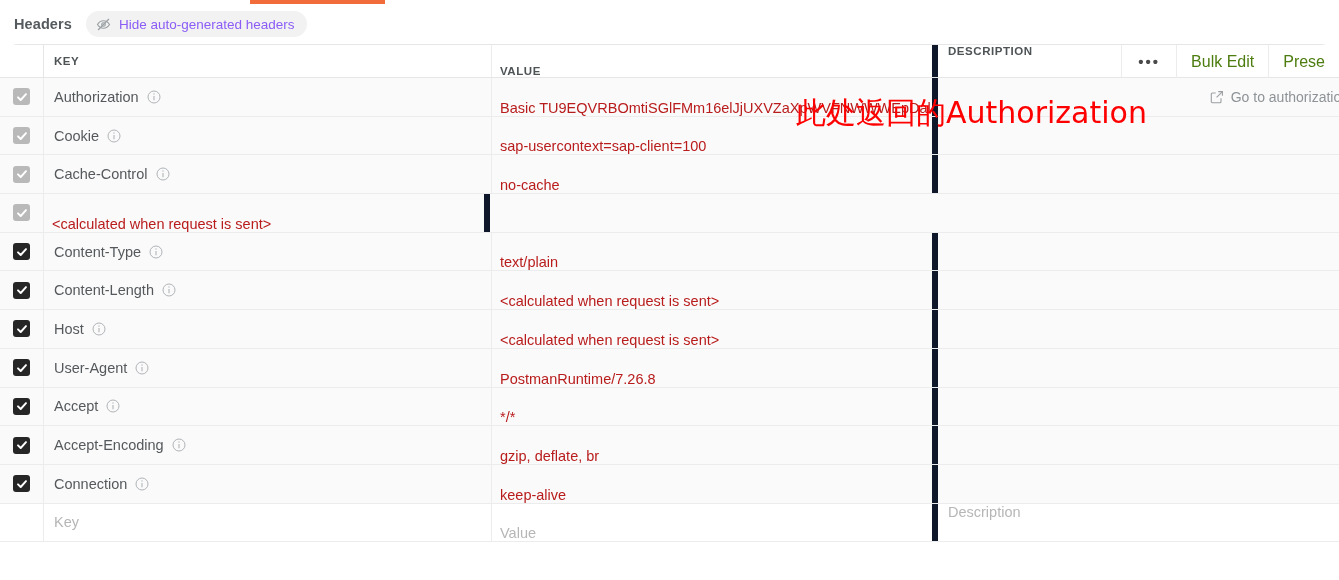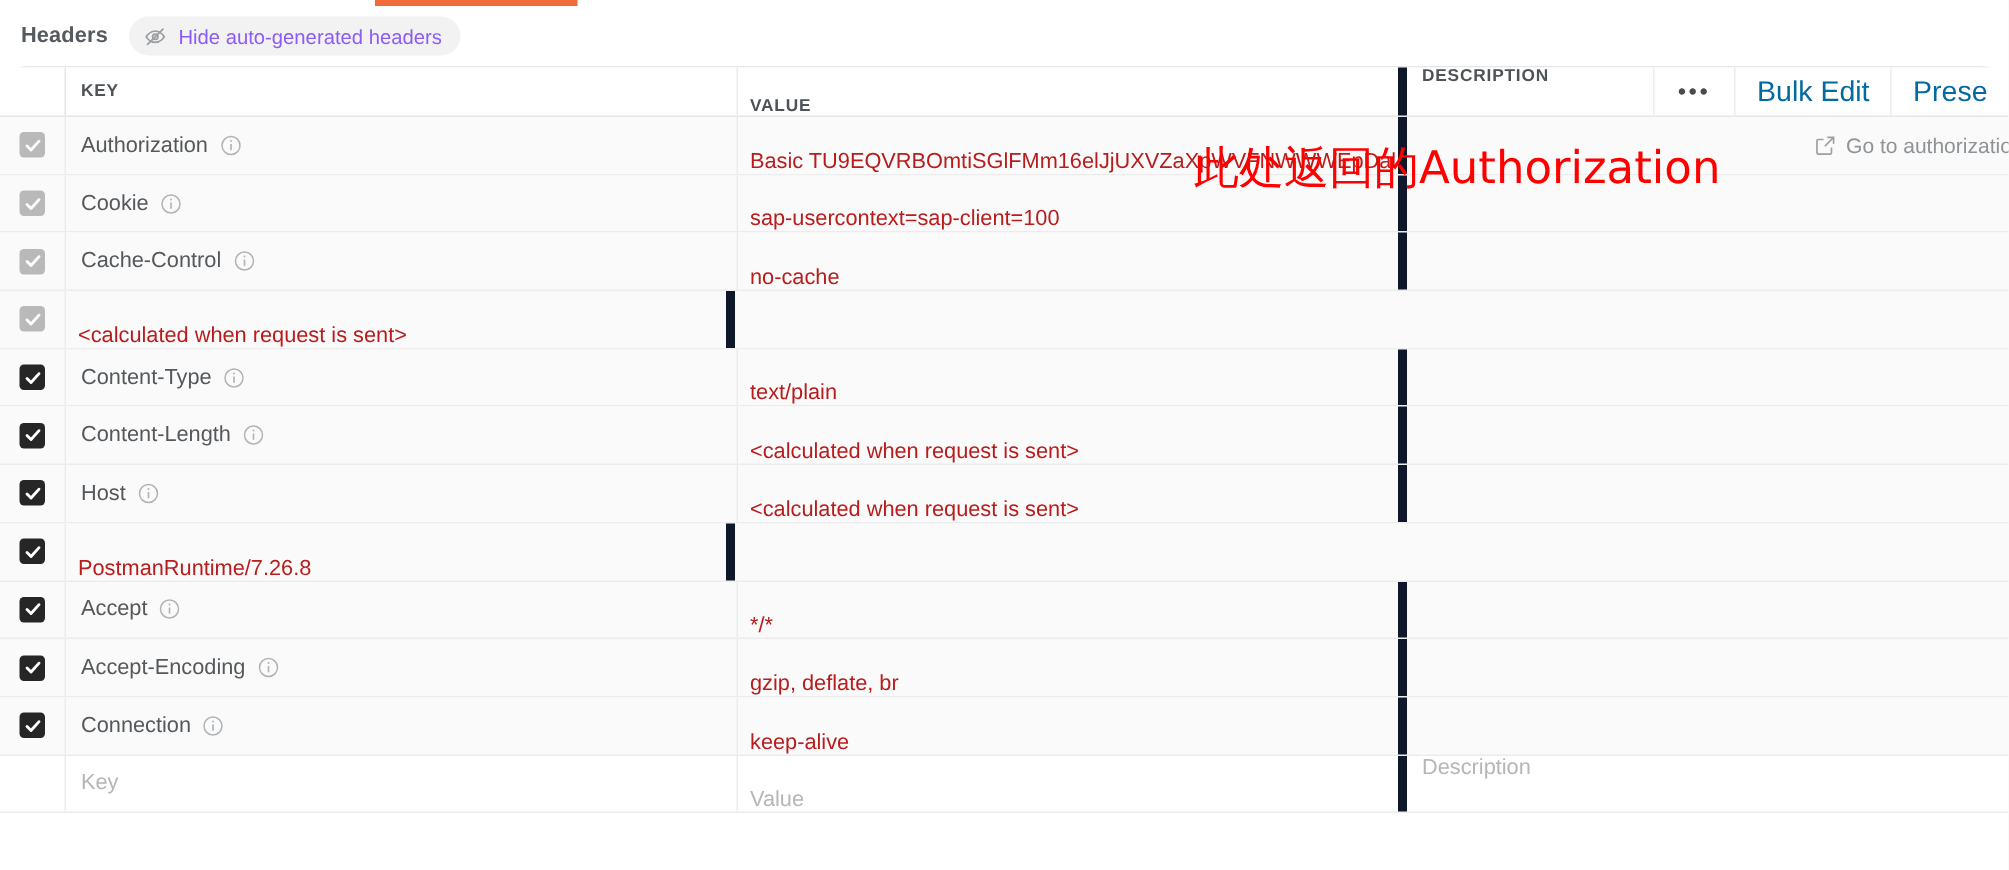--- a/index.html
+++ b/index.html
@@ -169,22 +169,22 @@
     background: #ececec;
     flex: 0 0 1px;
   }
 
   .act {
     display: flex;
     align-items: center;
     justify-content: center;
     height: 33px;
     padding: 0 14px;
-    font-size: 19px;
-    color: #0369a1;
+    font-size: 16px;
+    color: #4d7c0f;
     white-space: nowrap;
     cursor: pointer;
     user-select: none;
   }
 
   .act.dots {
     padding: 0 16px;
     color: #4a4a4a;
     letter-spacing: 2px;
     font-size: 15px;
@@ -487,20 +487,30 @@
           </div>
           <div class="c-desc">
             <span class="val-text"></span>
           </div>
         </div>
         <div class="row body">
           <div class="c-check">
             <span class="cb on">
               <svg viewBox="0 0 12 12" fill="none" stroke="#ffffff" stroke-width="1.9" stroke-linecap="round" stroke-linejoin="round">
                 <polyline points="2,6.3 4.7,9 10,3.1"></polyline>
+              </svg>
+            </span>
+          </div>
+          <div class="c-key">
+            <span class="key-text">User-Agent</span>
+            <span>
+              <svg class="info-icon" viewBox="0 0 14 14" fill="none" stroke="#b0b4b7" stroke-width="1">
+                <circle cx="7" cy="7" r="6"></circle>
+                <line x1="7" y1="6" x2="7" y2="10.2" stroke-width="1.1"></line>
+                <circle cx="7" cy="4" r="0.65" fill="#b0b4b7" stroke="none"></circle>
               </svg>
             </span>
           </div>
           <div class="c-value">
             <span class="val-text">PostmanRuntime/7.26.8</span>
           </div>
           <div class="c-desc">
             <span class="val-text"></span>
           </div>
         </div>

